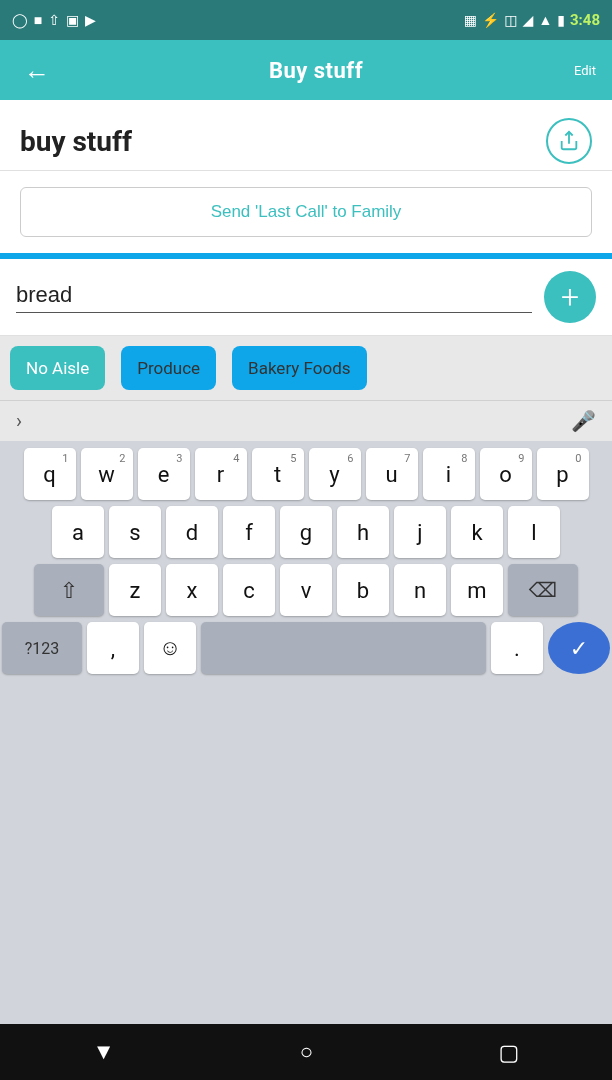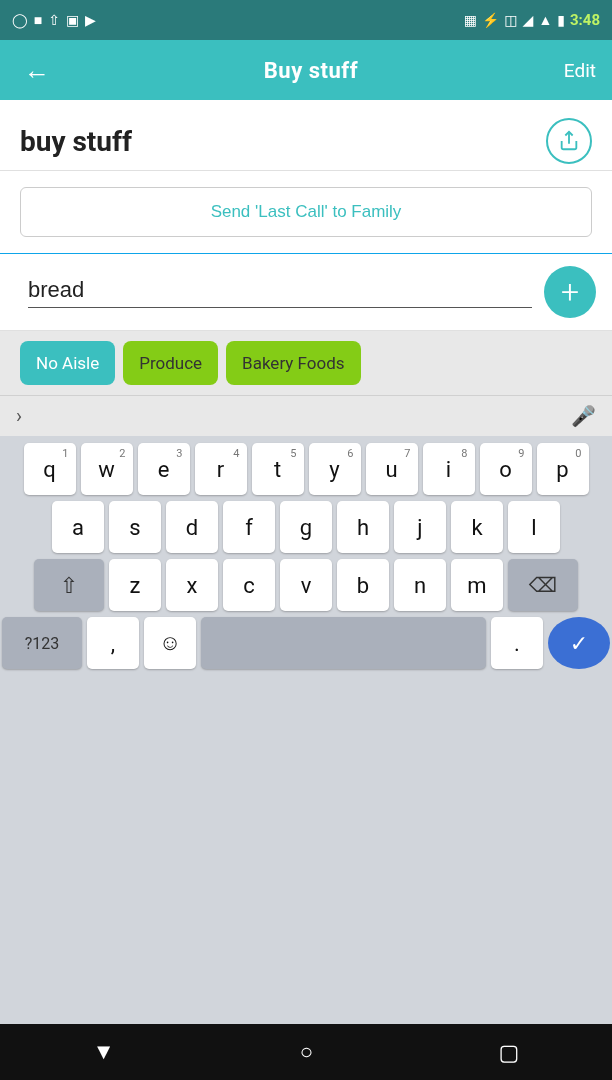--- a/index.html
+++ b/index.html
@@ -61,21 +61,21 @@
       padding: 4px 8px;
     }
     .nav-title {
       color: white;
       font-size: 22px;
       font-weight: bold;
       letter-spacing: 0.5px;
     }
     .nav-edit {
       color: white;
-      font-size: 19px;
+      font-size: 13px;
       cursor: pointer;
     }
 
     
     .main-content {
       background: white;
       flex-shrink: 0;
     }
 
     
@@ -103,21 +103,21 @@
       background: white;
     }
     .share-btn svg {
       width: 22px;
       height: 22px;
     }
 
     
     .last-call-section {
       padding: 16px 20px;
-      border-bottom: 1px solid #0ea5e9;
+      border-bottom: 6px solid #0ea5e9;
     }
     .last-call-btn {
       width: 100%;
       border: 1.5px solid #ccc;
       background: white;
       border-radius: 6px;
       padding: 14px;
       font-size: 17px;
       color: #3bbfbf;
       cursor: pointer;
@@ -131,21 +131,20 @@
       align-items: center;
       padding: 12px 16px;
       background: white;
       gap: 12px;
       border-bottom: 1px solid #e0e0e0;
     }
     .search-input-wrap {
       flex: 1;
       border-bottom: 1.5px solid #555;
       padding-bottom: 4px;
-      margin-left: 12px;
     }
     .search-input {
       border: none;
       outline: none;
       font-size: 22px;
       color: #222;
       width: 100%;
       background: transparent;
     }
     .add-btn {
@@ -162,33 +161,33 @@
     .add-btn-icon {
       color: white;
       font-size: 32px;
       line-height: 1;
       font-weight: 300;
     }
 
     
     .aisle-section {
       background: #e8e8e8;
-      padding: 10px 20px;
+      padding: 10px 10px;
       display: flex;
       flex-wrap: wrap;
-      gap: 8px;
+      gap: 16px;
     }
     .aisle-tag {
       padding: 12px 16px;
       border-radius: 8px;
       font-size: 17px;
       cursor: pointer;
       font-weight: 400;
       color: #333;
-      background: #84cc16;
+      background: #0ea5e9;
     }
     .aisle-tag.active {
       background: #3bbfbf;
       color: white;
     }
 
     
     .more-row {
       background: #e8e8e8;
       display: flex;

